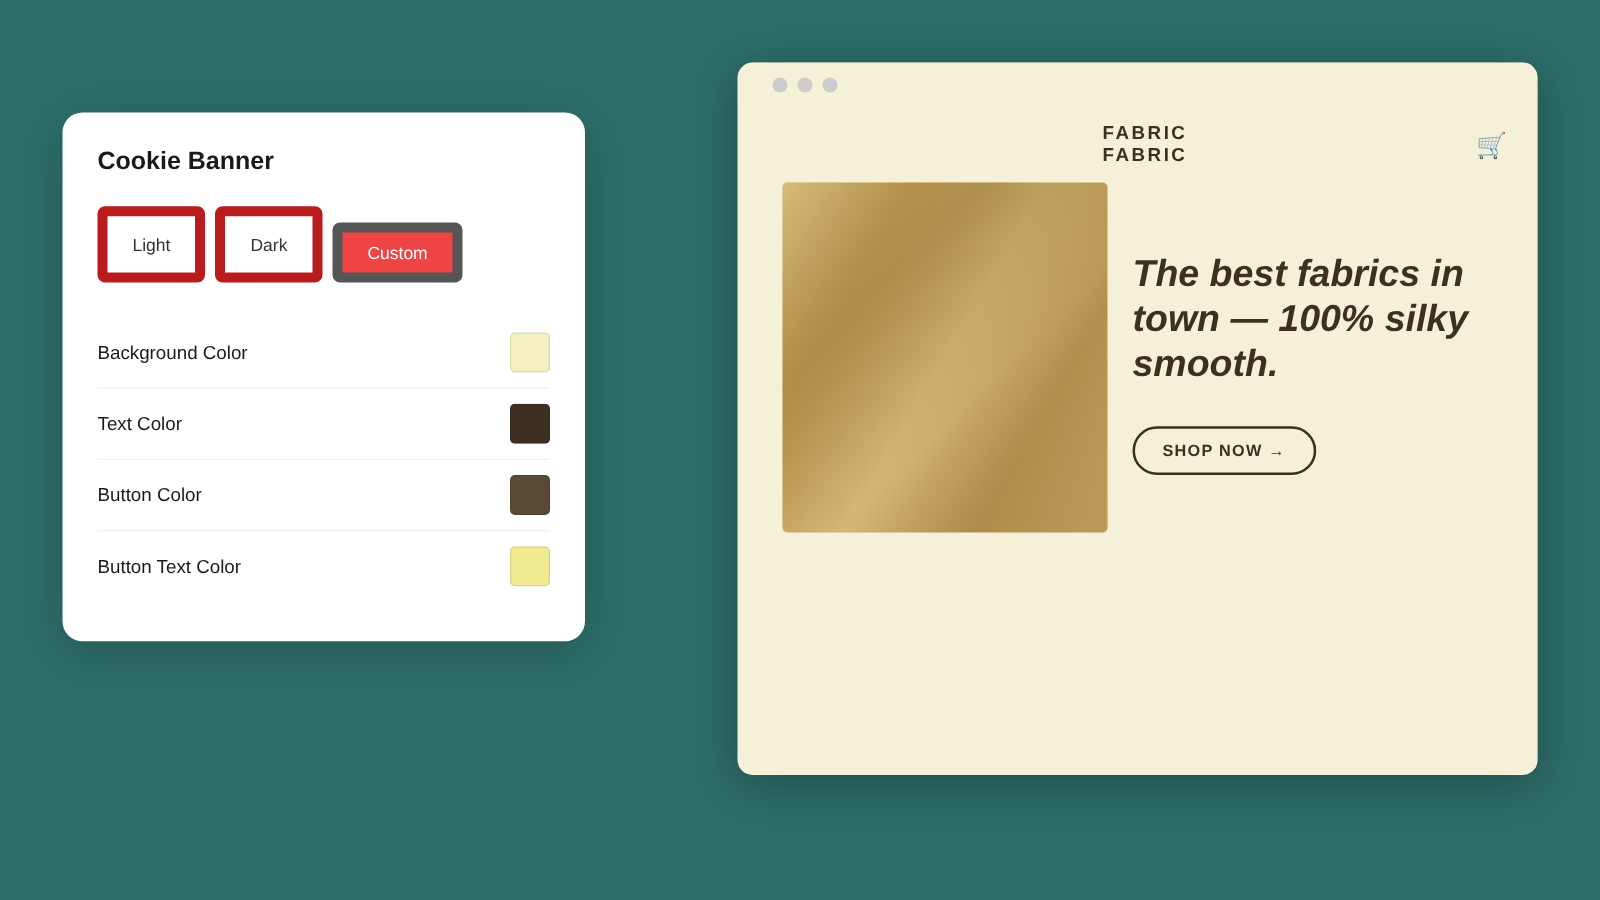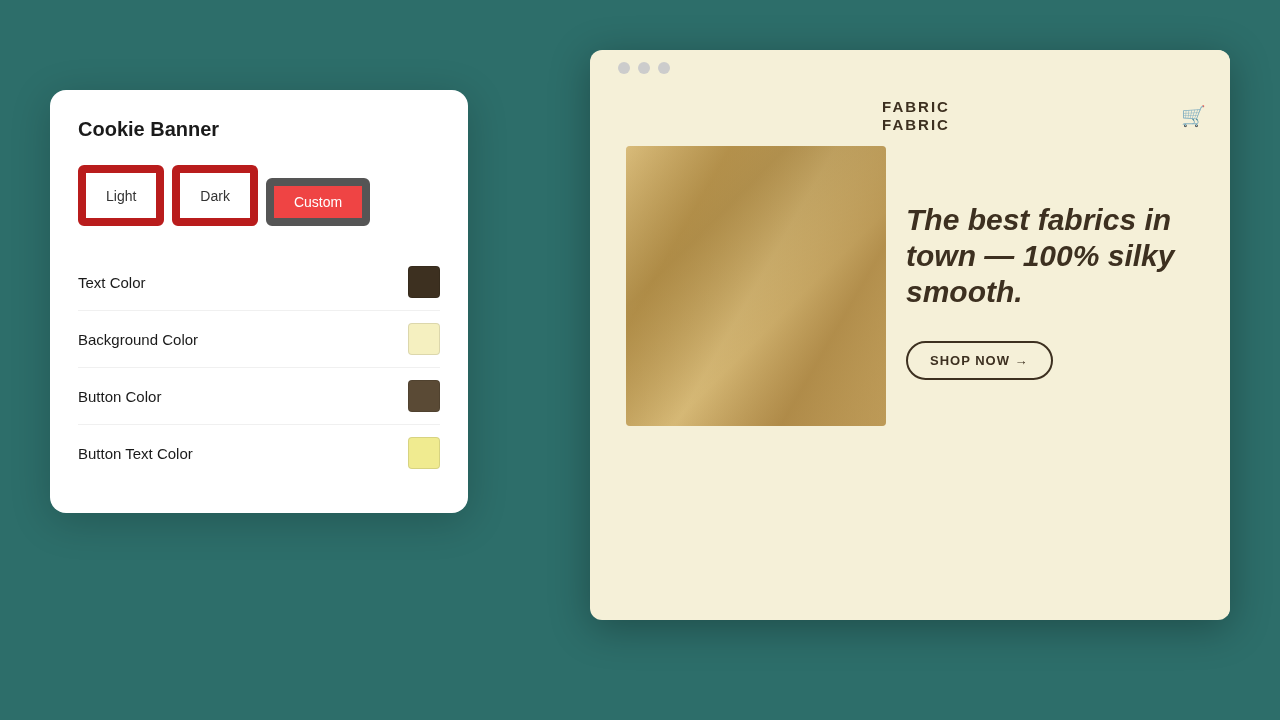--- a/index.html
+++ b/index.html
@@ -276,27 +276,27 @@
   <div class="settings-panel">
     <div class="panel-title">Cookie Banner</div>
 
     <div class="theme-selector">
       <button class="theme-btn">Light</button>
       <button class="theme-btn">Dark</button>
       <button class="theme-btn active">Custom</button>
     </div>
 
     <div class="color-option">
+      <span class="color-label">Background Color</span>
+      <div class="color-swatch color-bg"></div>
+    </div>
+
+    <div class="color-option">
       <span class="color-label">Text Color</span>
       <div class="color-swatch color-text"></div>
-    </div>
-
-    <div class="color-option">
-      <span class="color-label">Background Color</span>
-      <div class="color-swatch color-bg"></div>
     </div>
 
 
     <div class="color-option">
       <span class="color-label">Button Color</span>
       <div class="color-swatch color-button"></div>
     </div>
 
     <div class="color-option">
       <span class="color-label">Button Text Color</span>

